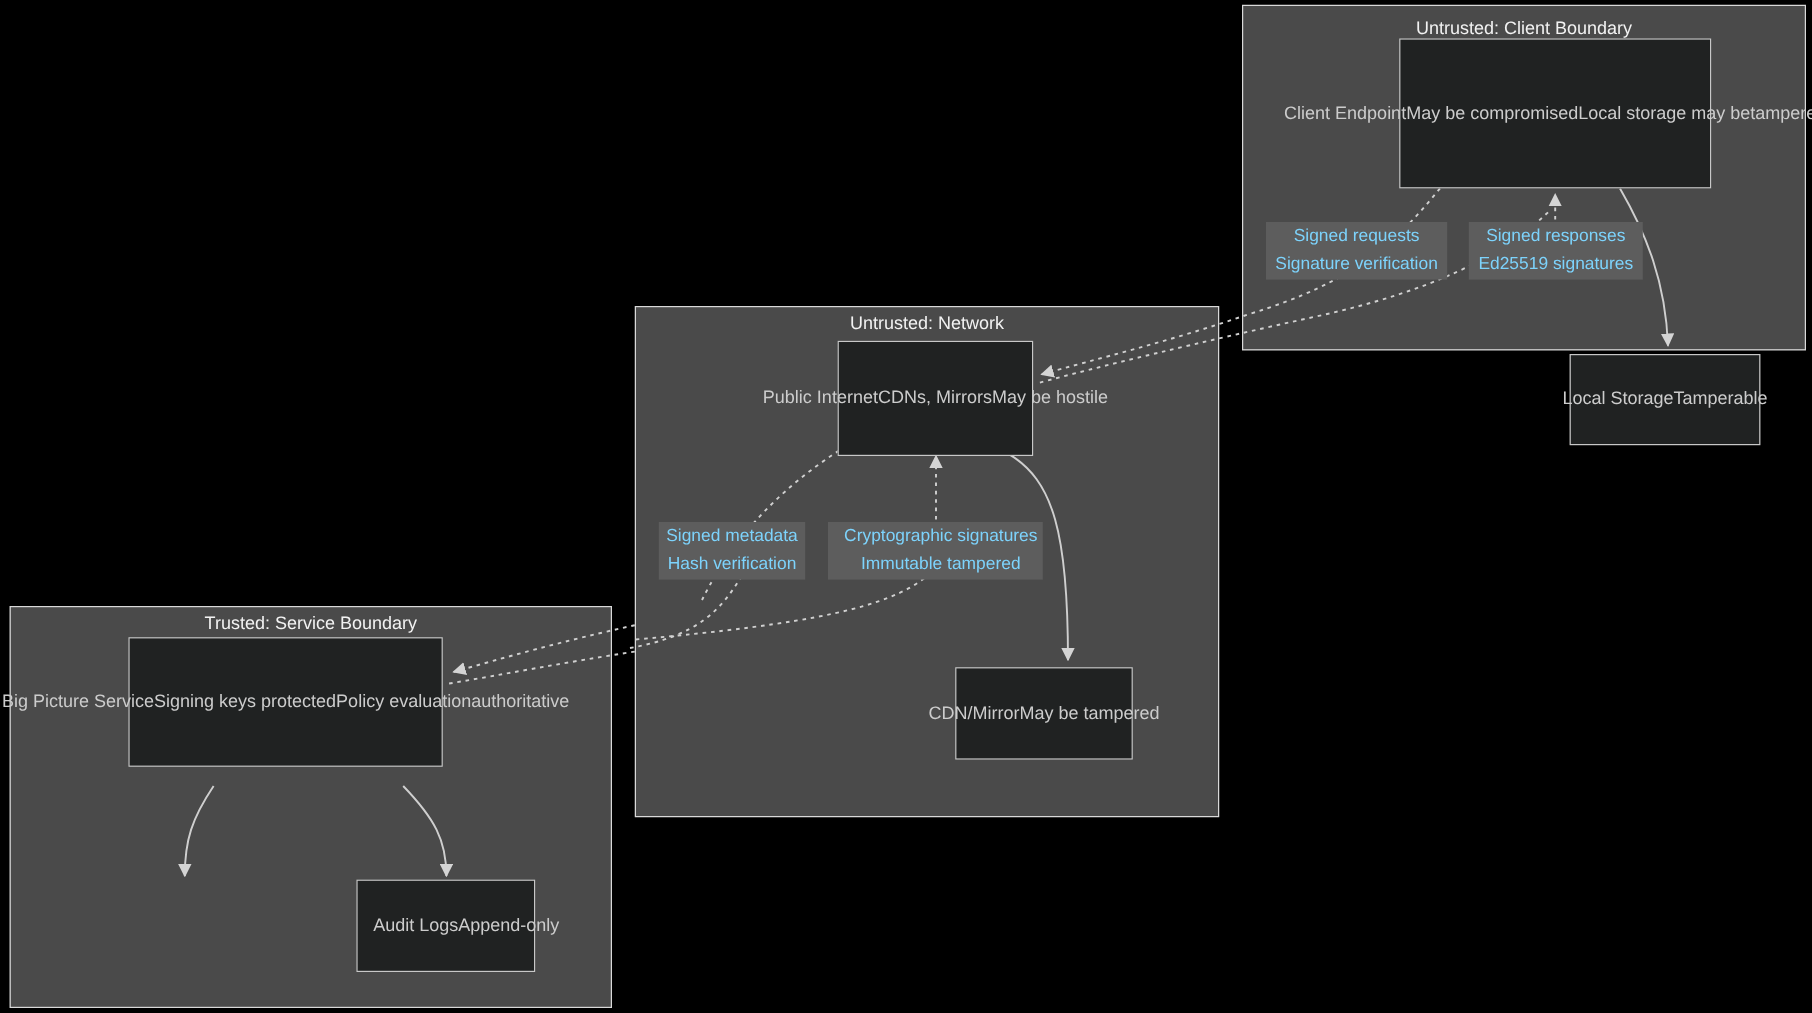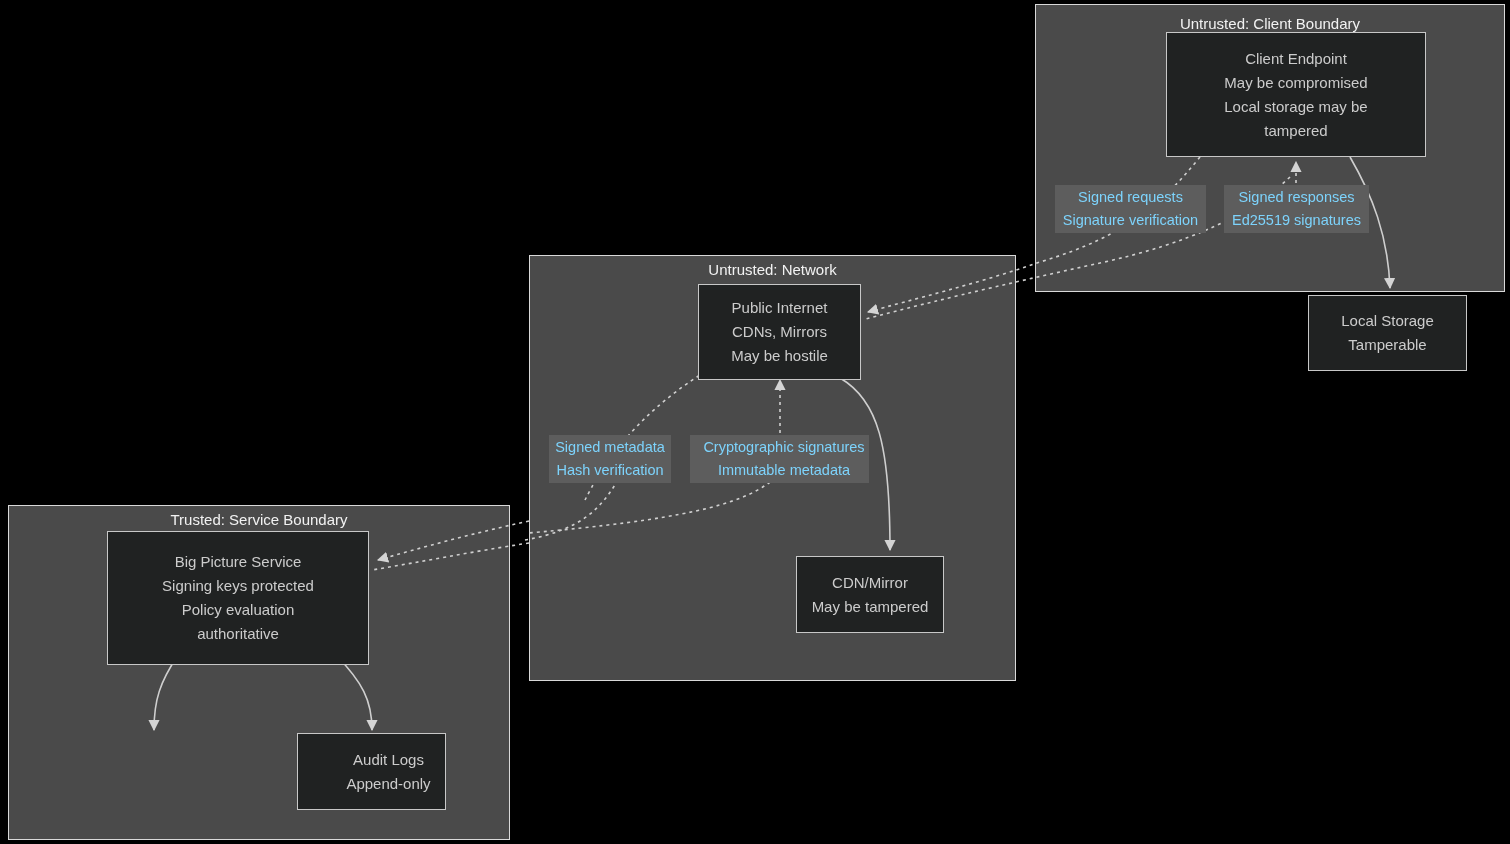--- a/index.html
+++ b/index.html
@@ -42,21 +42,21 @@
     font-size: 15px;
     line-height: 18px;
     white-space: nowrap;
   }
   .node {
     position: absolute;
     background: #202222;
     border: 1px solid #c8c8c8;
     box-sizing: border-box;
     display: flex;
-    flex-direction: column;
+    flex-direction: row;
     align-items: center;
     justify-content: center;
     color: #cccccc;
     font-size: 15px;
     line-height: 24px;
     text-align: center;
   }
   .node .line { display: block; white-space: nowrap; }
   .edge-label {
     position: absolute;
@@ -140,21 +140,21 @@
     <span class="line">Public Internet</span>
     <span class="line">CDNs, Mirrors</span>
     <span class="line">May be hostile</span>
   </div>
 
   <div class="node" style="left:796px; top:556px; width:148px; height:77px;">
     <span class="line">CDN/Mirror</span>
     <span class="line">May be tampered</span>
   </div>
 
-  <div class="node" style="left:107px; top:531px; width:262px; height:134px;">
+  <div class="node" style="left:107px; top:531px; width:262px; height:108px;">
     <span class="line">Big Picture Service</span>
     <span class="line">Signing keys protected</span>
     <span class="line">Policy evaluation</span>
     <span class="line">authoritative</span>
   </div>
 
 
   <div class="node" style="left:297px; top:733px; width:149px; height:77px;padding-left:34px;">
     <span class="line">Audit Logs</span>
     <span class="line">Append-only</span>
@@ -170,16 +170,16 @@
     <span class="line">Ed25519 signatures</span>
   </div>
 
   <div class="edge-label" style="left:549px; top:435px; width:122px;">
     <span class="line">Signed metadata</span>
     <span class="line">Hash verification</span>
   </div>
 
   <div class="edge-label" style="left:690px; top:435px; width:179px;padding-left:12px;">
     <span class="line">Cryptographic signatures</span>
-    <span class="line">Immutable metadata</span>
+    <span class="line">Immutable tampered</span>
   </div>
 
 </div>
 
 </body></html>

